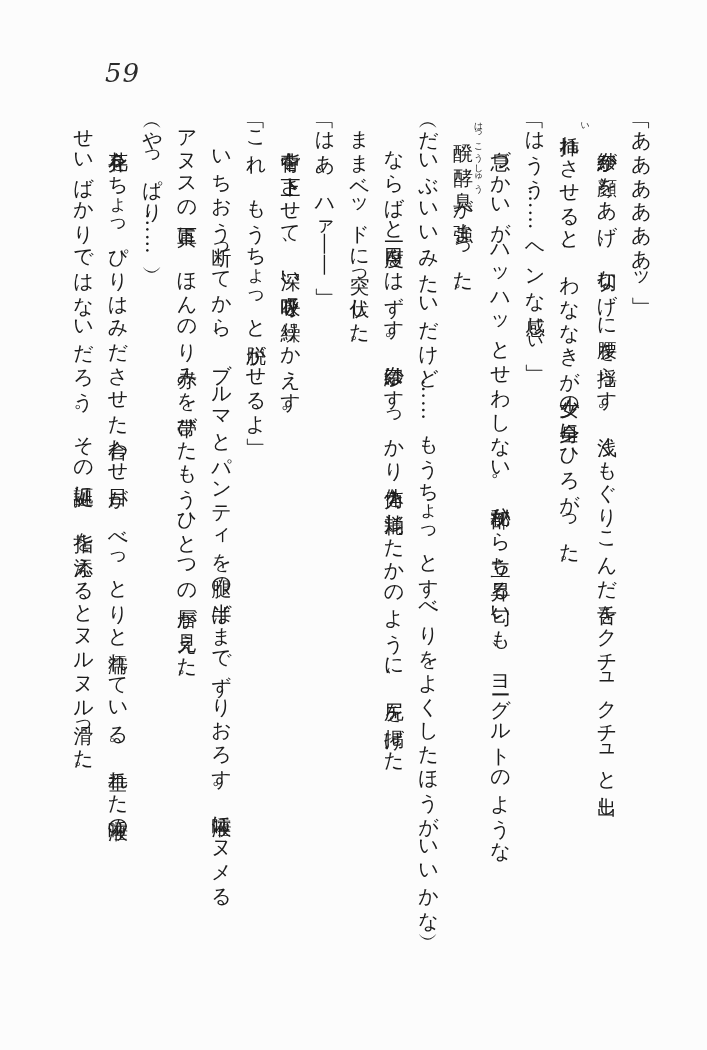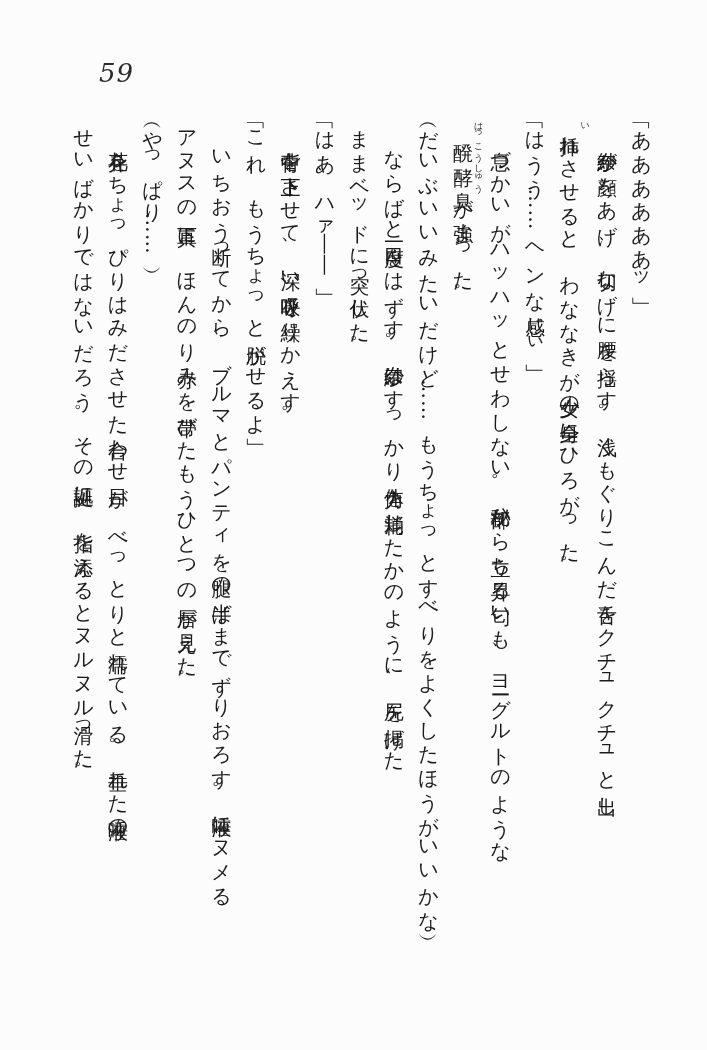--- a/index.html
+++ b/index.html
@@ -9,21 +9,21 @@
   }
   body { background: #f4f4f4; }
   .page {
     position: absolute; inset: 0;
     width: 707px; height: 1050px;
     background: #fcfcfc;
     overflow: hidden;
   }
   .page-number {
     position: absolute;
-    top: 58px; left: 99px;
+    top: 58px; left: 105px;
     font-size: 26px;
     font-style: italic;
     color: #2b2b2b;
     letter-spacing: 1px;
   }
   .page-text {
     position: absolute;
     top: 116px; right: 48px;
     height: 826px;
     width: 600px;

